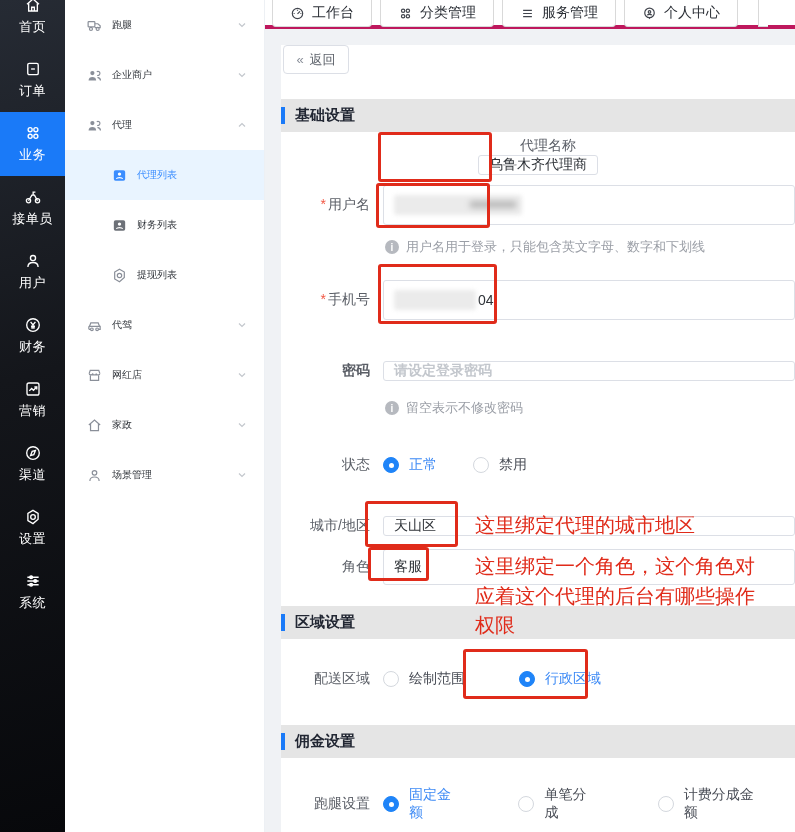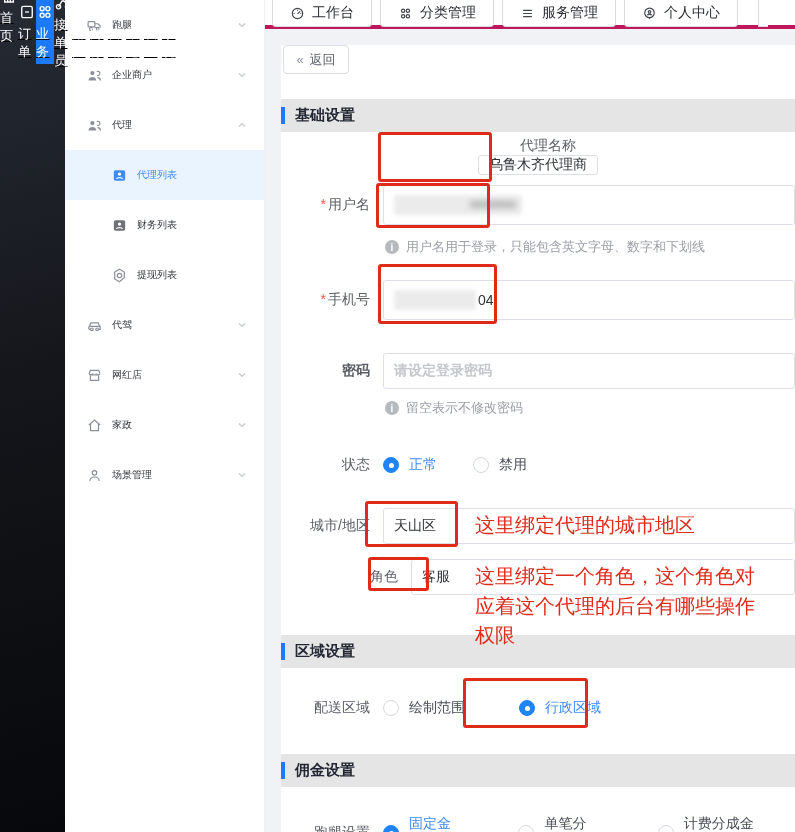--- a/index.html
+++ b/index.html
@@ -2,21 +2,21 @@
 <html><head>
 <meta charset="utf-8">
 <style>
   * { margin:0; padding:0; box-sizing:border-box; }
   html,body { width:795px; height:832px; overflow:hidden; font-family:"Liberation Sans","DejaVu Sans",sans-serif; background:#f0f2f5; }
   .app { position:relative; width:795px; height:832px; }
 
   
   .pnav { position:absolute; left:0; top:0; bottom:0; width:65px;
           background:linear-gradient(165deg,#262b34 0%,#14161b 45%,#07080b 100%);
-          display:flex; flex-direction:row; align-items:stretch; z-index:10;text-decoration:underline; }
+          display:flex; flex-direction:column; align-items:stretch; z-index:10; }
   .pnav-item { height:64px; margin-top:0; display:flex; flex-direction:column; align-items:center;
                justify-content:center; gap:4px; color:#ffffff; cursor:pointer; }
   .pnav-item:first-child { margin-top:-16px; }
   .pnav-item.active { background:#1a7af8; }
   .pnav-label { font-size:13px; letter-spacing:.5px; }
   .pnav .icon svg { width:18px; height:18px; display:block; }
 
   
   .snav { position:absolute; left:65px; top:0; bottom:0; width:200px; background:#ffffff;
           border-right:1px solid #edf0f4; z-index:9; }
@@ -47,21 +47,21 @@
               font-size:13px; color:#5f646c; cursor:pointer; }
   .back-btn .chevs { font-size:13px; color:#8a8f99; }
 
   .strip { height:33px; display:flex; align-items:center; background:#e5e5e5;
            font-weight:bold; font-size:15px; color:#222733; }
   .strip::before { content:""; width:4px; height:17px; background:#1a7af8; margin:0 10px 0 0; }
 
   .frow { display:flex; align-items:center; position:relative; }
   .flabel { width:102px; min-width:102px; text-align:right; padding-right:13px; font-size:14px; color:#5a5e66; }
   .star { color:#f25643; margin-right:2px; }
-  .finput { flex:1; height:36px; border:1px solid #dcdfe6; border-radius:3px; background:#fff;
+  .finput { flex:1; height:20px; border:1px solid #dcdfe6; border-radius:3px; background:#fff;
             display:flex; align-items:center; padding:0 10px; font-size:14px; color:#2f3338; }
   .finput .ph { color:#c3c7cd; }
   .blob { height:20px; border-radius:3px; background:#ebebeb; filter:blur(2px); position:relative; overflow:hidden; }
   .blob i { position:absolute; right:6px; top:6px; width:46px; height:7px; background:#b9b9b9; filter:blur(2px); }
 
   .hint { display:flex; align-items:center; gap:7px; color:#9a9ea6; font-size:13px; margin-left:104px; height:16px; }
   .info-i { width:14px; height:14px; min-width:14px; border-radius:50%; background:#b6b9bf; color:#fff;
             font-size:10px; font-style:normal; display:flex; align-items:center; justify-content:center; font-weight:bold; }
 
   .radio { width:16px; height:16px; min-width:16px; border-radius:50%; border:1px solid #d4d8de; background:#fff; position:relative; cursor:pointer; }
@@ -432,34 +432,34 @@
 
       <div class="frow" style="margin-top:30px; height:38px;">
         <div class="flabel">城市/地区</div>
         <div class="finput">
           <span>天山区</span>
         </div>
         <div class="redrect" style="left:84px; top:-6px; width:93px; height:46px;"></div>
         <div class="anno" style="left:194px; top:5px;font-family:Liberation Serif, serif;">这里绑定代理的城市地区</div>
       </div>
 
-      <div class="frow" style="margin-top:14px; height:36px;padding-left:28px;">
+      <div class="frow" style="margin-top:4px; height:36px;">
         <div class="flabel">角色</div>
         <div class="finput" style="height:36px;">
           <span>客服</span>
         </div>
         <div class="redrect" style="left:87px; top:-2px; width:61px; height:34px;"></div>
         <div class="anno-block" style="left:194px; top:3px;">
           <div>这里绑定一个角色，这个角色对</div>
           <div>应着这个代理的后台有哪些操作</div>
           <div>权限</div>
         </div>
       </div>
 
-      <div class="strip" style="margin-top:40px;">
+      <div class="strip" style="margin-top:21px;">
         <span>区域设置</span>
       </div>
 
       <div class="frow" style="margin-top:26px; height:28px;">
         <div class="flabel">配送区域</div>
         <div class="rgroup">
           <span class="radio"></span>
           <span class="rlabel">绘制范围</span>
         </div>
         <div class="rgroup" style="margin-left:18px;">

